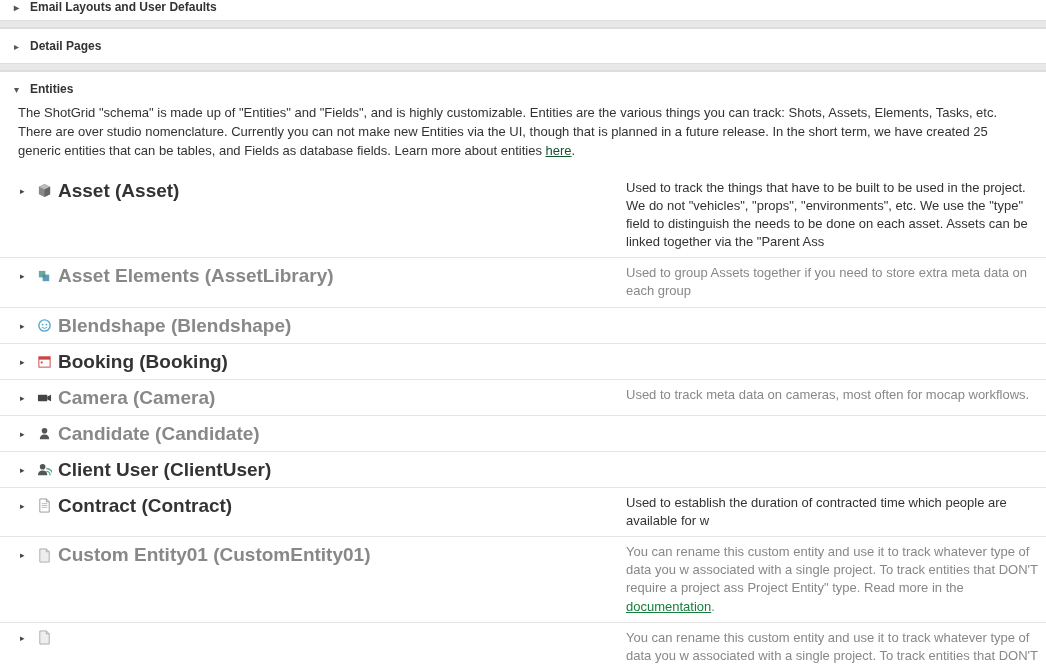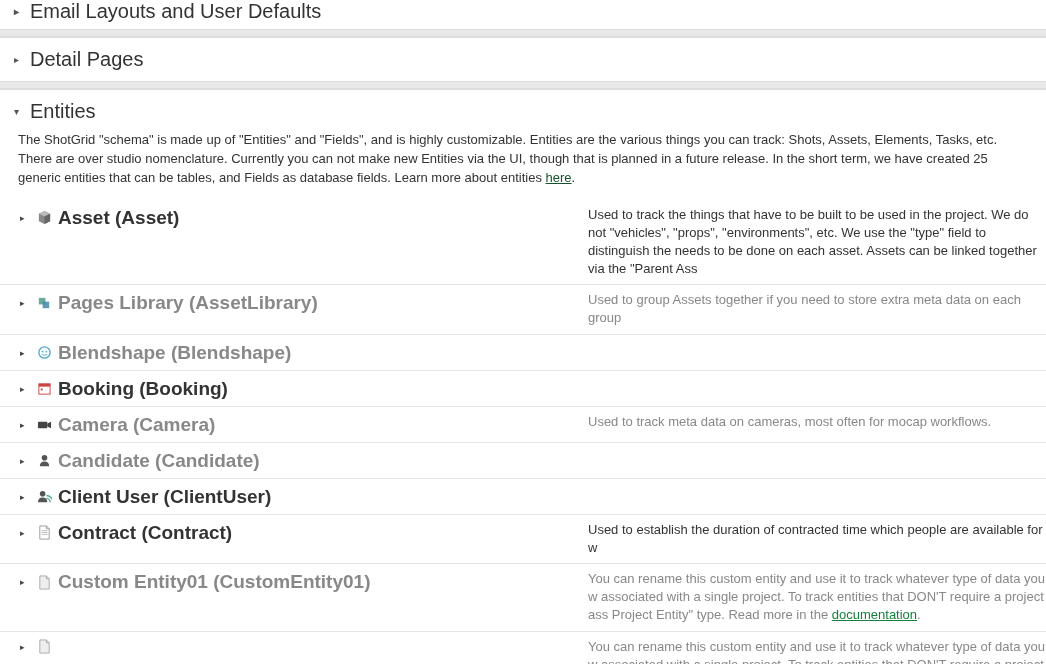--- a/index.html
+++ b/index.html
@@ -27,22 +27,22 @@
     padding: 10px 14px;
     cursor: pointer;
   }
   .section-header .toggle {
     width: 10px;
     margin-right: 6px;
     font-size: 10px;
     color: #555;
   }
   .section-title {
-    font-size: 20px;
-    font-weight: normal;
+    font-size: 12px;
+    font-weight: bold;
     color: #333;
   }
   .section-desc {
     padding: 4px 18px 12px 18px;
     font-size: 13px;
     line-height: 1.45;
     color: #333;
   }
   .section-desc a {
     color: #14532d;
@@ -86,20 +86,21 @@
     font-weight: bold;
     color: #333;
   }
   .entity-name.muted { color: #888; font-weight: bold; }
   .entity-desc {
     flex: 1;
     font-size: 13px;
     line-height: 1.4;
     color: #333;
     padding-right: 0;
+    margin-left: 38px;
   }
   .entity-desc.muted { color: #888; }
   .entity-desc a { color: #15803d; text-decoration: underline; }
   .truncated-top {
     padding: 0 14px 6px 14px;
     font-weight: bold;
     font-size: 16px;
     color: #333;
     display: flex;
     align-items: center;
@@ -158,21 +159,21 @@
 
     <div class="entity-row">
       <div class="entity-left">
         <span class="toggle">▸</span>
         <span class="entity-icon">
           <svg viewBox="0 0 16 16">
               <rect x="2" y="2" width="7" height="7" fill="#6a9"></rect>
               <rect x="6" y="6" width="7" height="7" fill="#48a" opacity="0.85"></rect>
             </svg>
         </span>
-        <span class="entity-name muted">Pages Library (AssetLibrary)</span>
+        <span class="entity-name muted">Asset Elements (AssetLibrary)</span>
       </div>
       <div class="entity-desc muted">Used to group Assets together if you need to store extra meta data on each group</div>
     </div>
 
     <div class="entity-row">
       <div class="entity-left">
         <span class="toggle">▸</span>
         <span class="entity-icon">
           <svg viewBox="0 0 16 16">
               <circle cx="8" cy="8" r="6" fill="none" stroke="#5ac" stroke-width="1.5"></circle>

